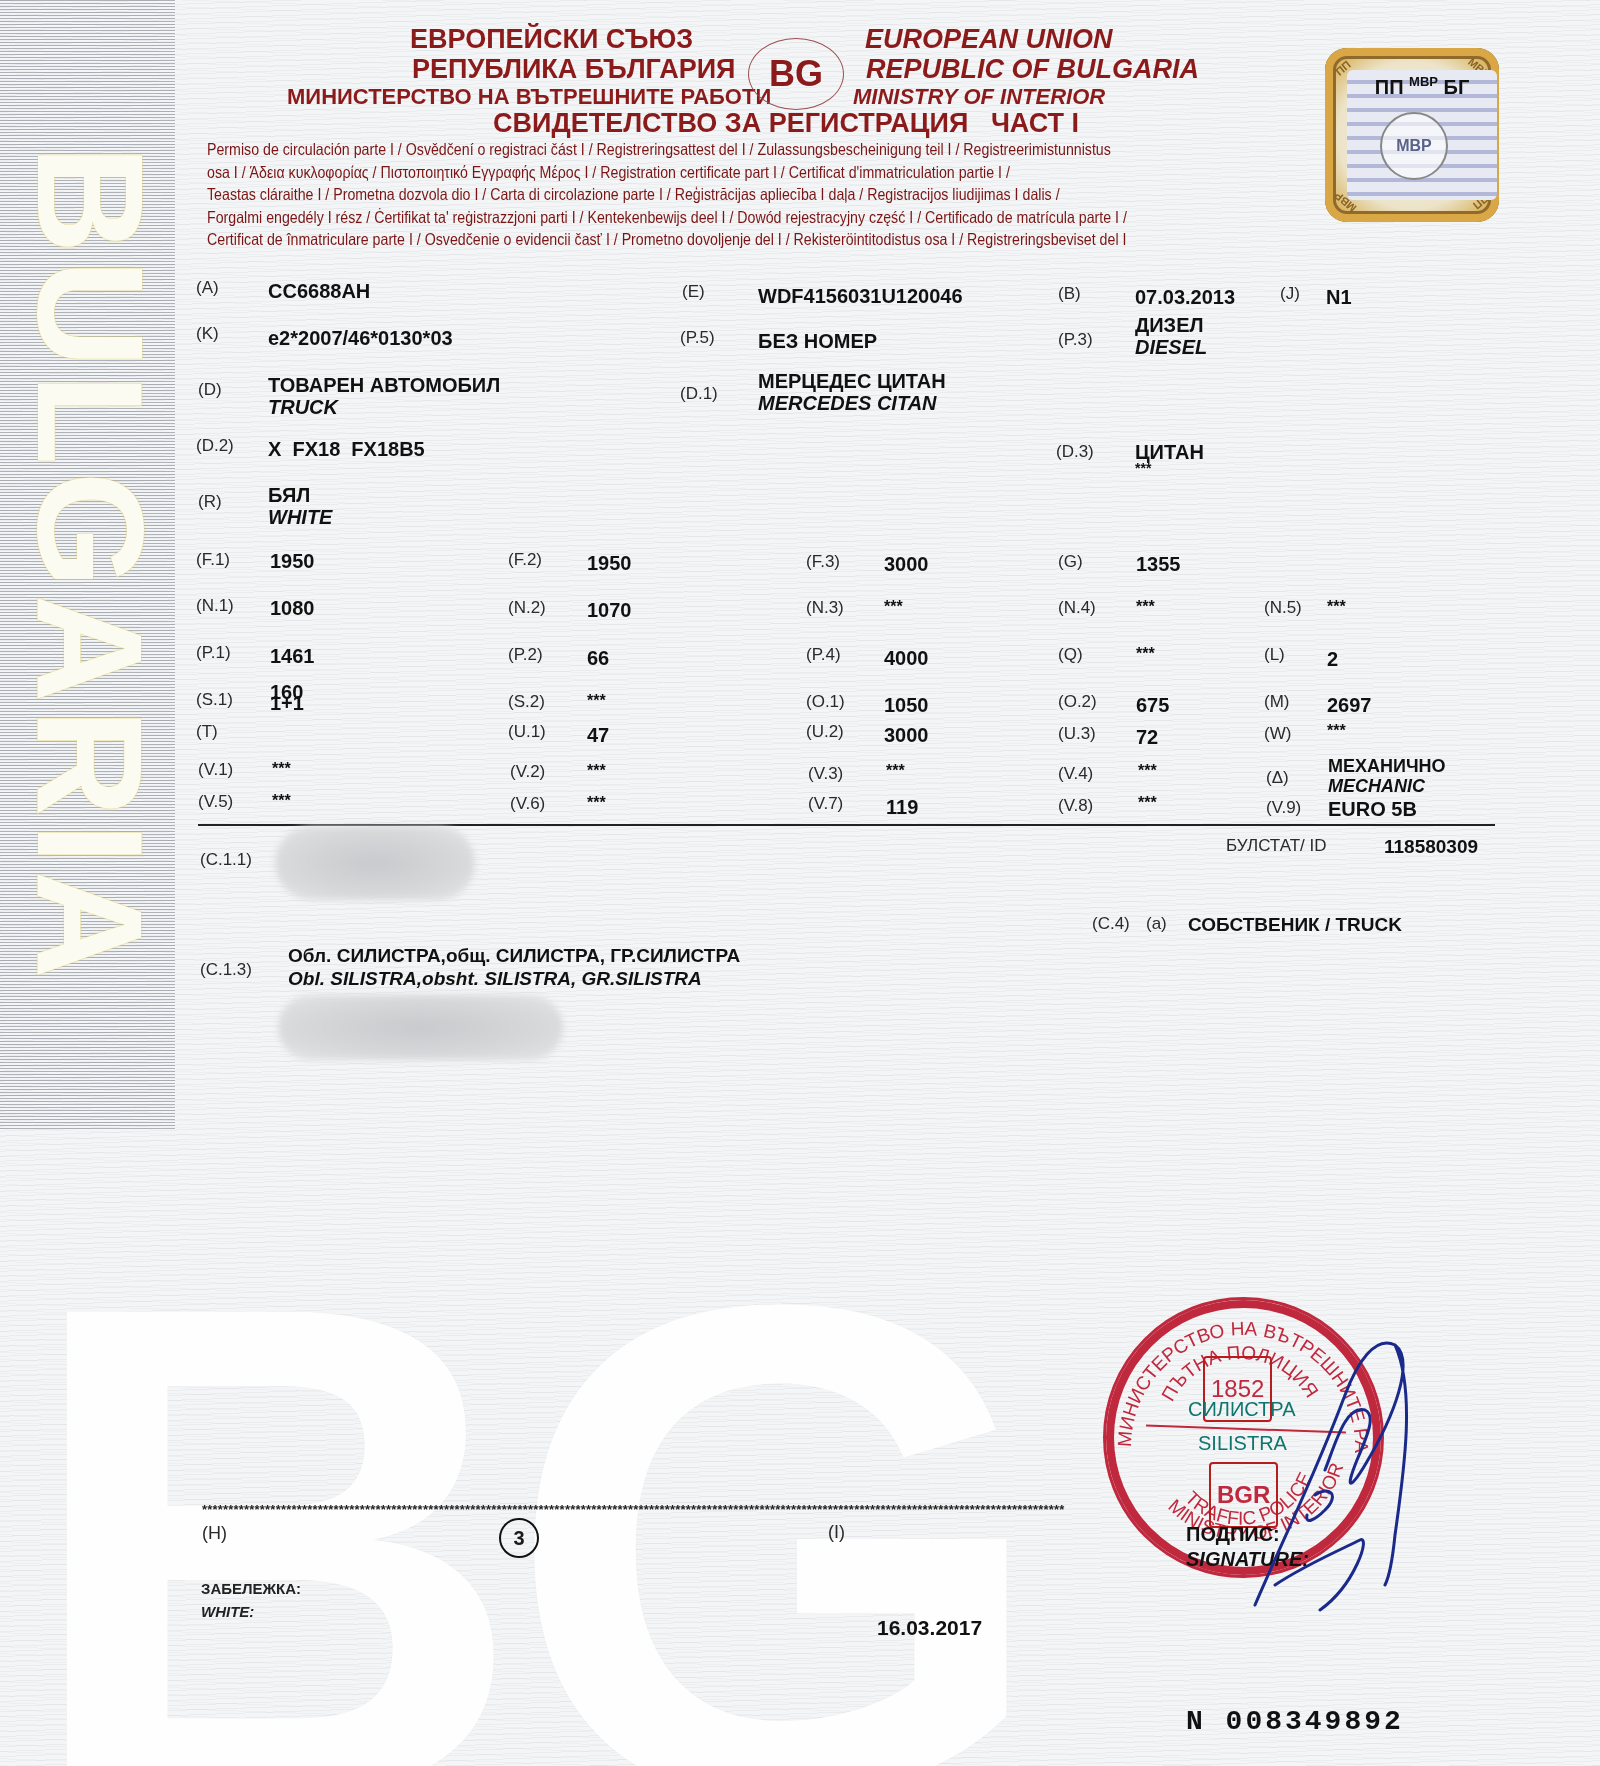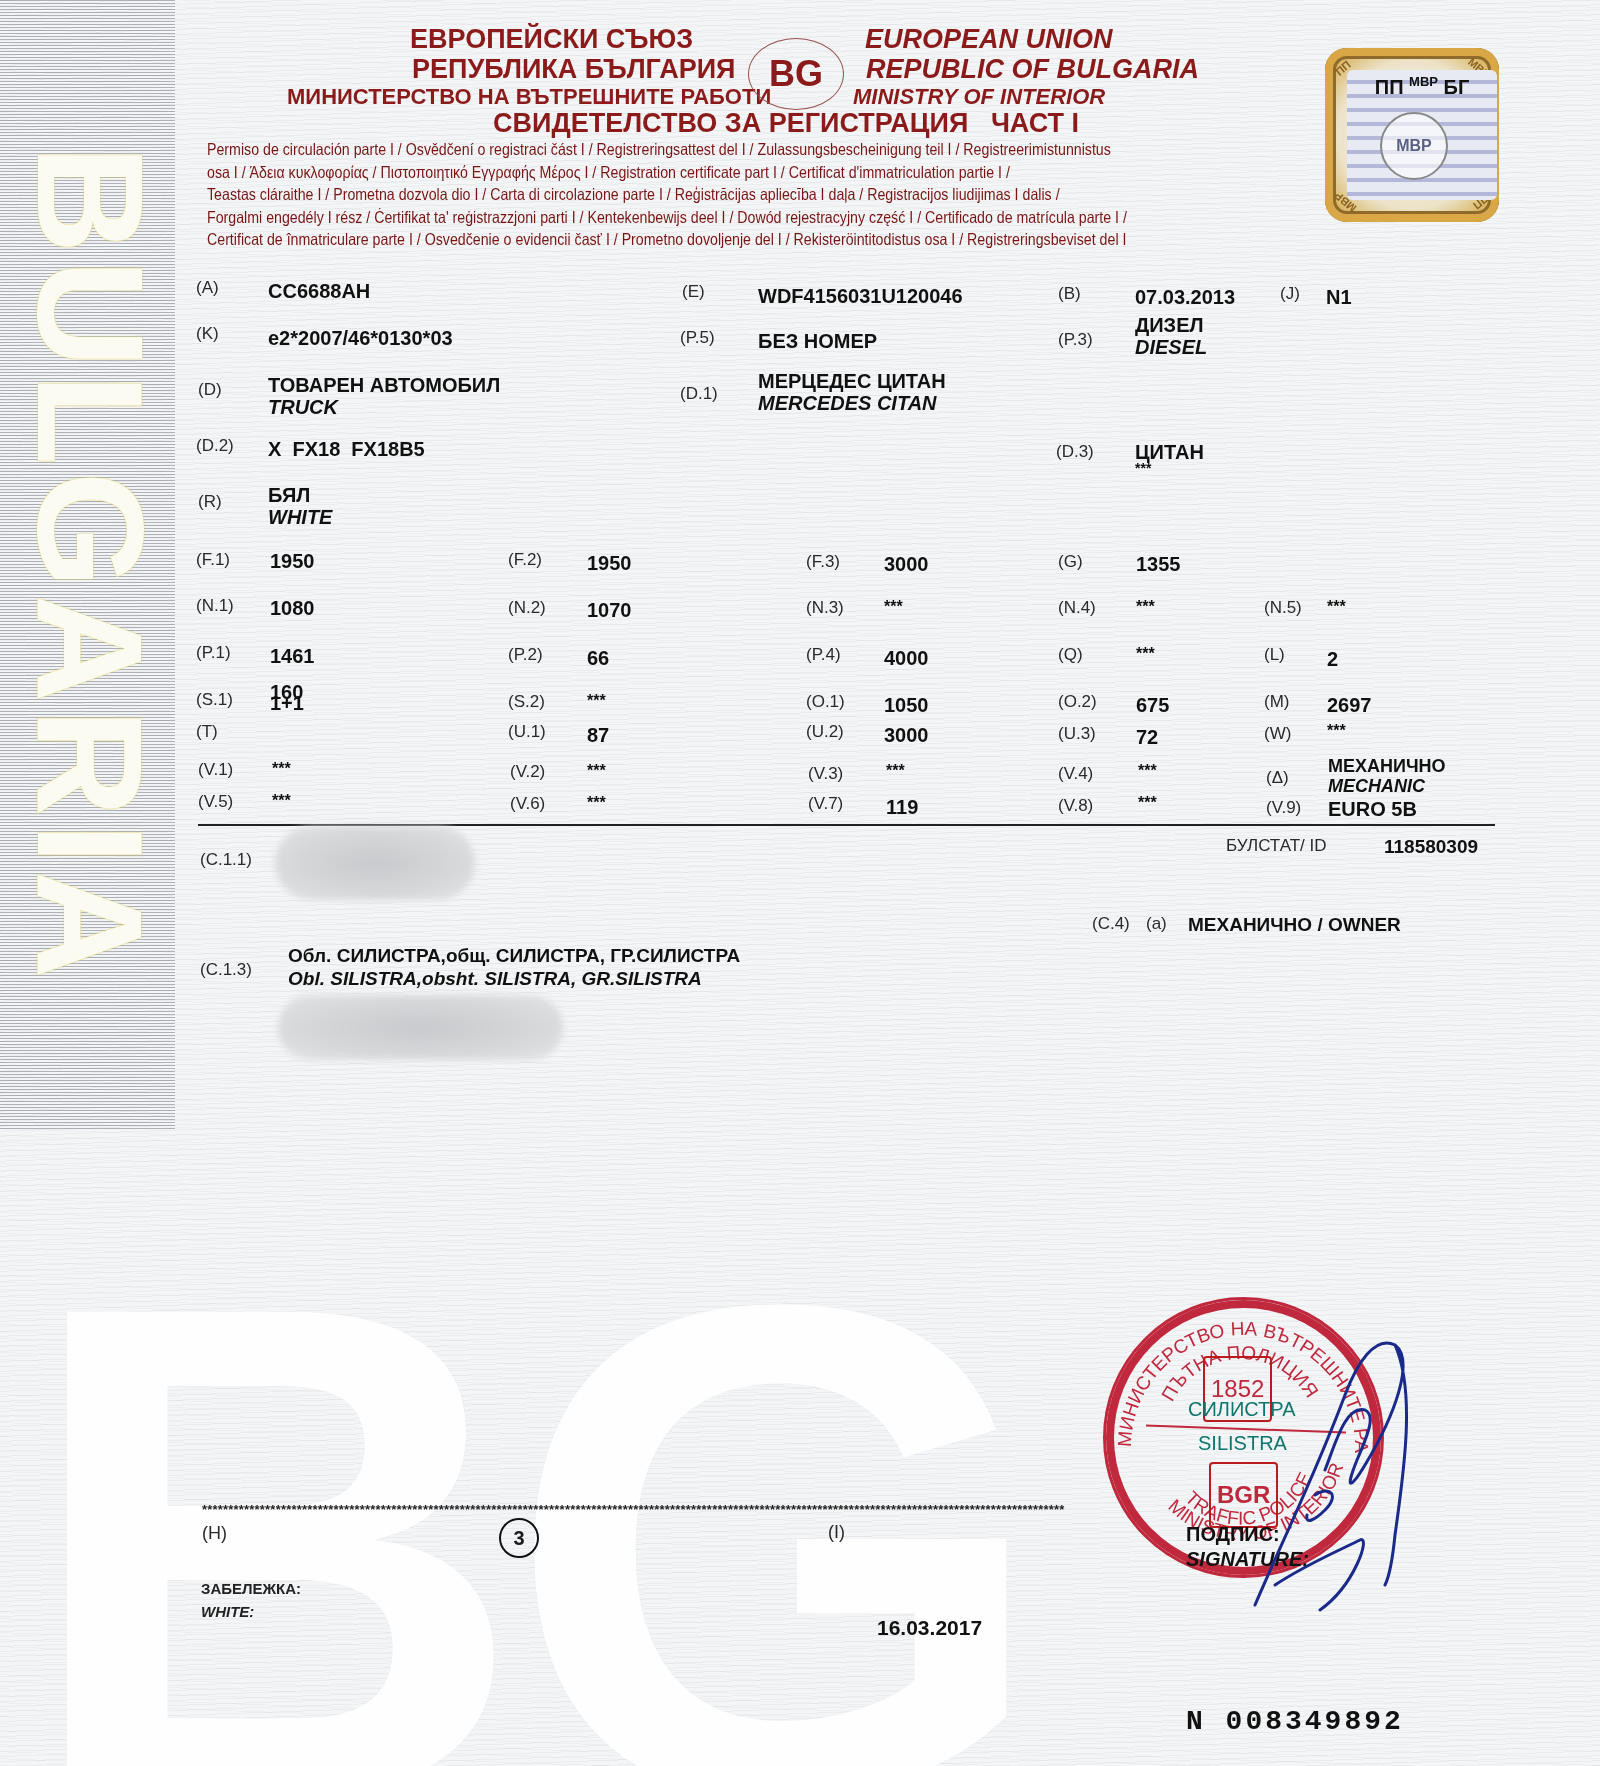--- a/index.html
+++ b/index.html
@@ -256,21 +256,21 @@
   <span class="lbl" style="left:806px;top:692px">(O.1)</span>
   <span class="val" style="left:884px;top:694px">1050</span>
   <span class="lbl" style="left:1058px;top:692px">(O.2)</span>
   <span class="val" style="left:1136px;top:694px">675</span>
   <span class="lbl" style="left:1264px;top:692px">(M)</span>
   <span class="val" style="left:1327px;top:694px">2697</span>
 
   <span class="lbl" style="left:196px;top:722px">(T)</span>
   <span class="val" style="left:270px;top:681px">160</span>
   <span class="lbl" style="left:508px;top:722px">(U.1)</span>
-  <span class="val" style="left:587px;top:724px">87</span>
+  <span class="val" style="left:587px;top:724px">47</span>
   <span class="lbl" style="left:806px;top:722px">(U.2)</span>
   <span class="val" style="left:884px;top:724px">3000</span>
   <span class="lbl" style="left:1058px;top:724px">(U.3)</span>
   <span class="val" style="left:1136px;top:726px">72</span>
   <span class="lbl" style="left:1264px;top:724px">(W)</span>
   <span class="val stars" style="left:1327px;top:722px">***</span>
 
   <span class="lbl" style="left:198px;top:760px">(V.1)</span>
   <span class="val stars" style="left:272px;top:760px">***</span>
   <span class="lbl" style="left:510px;top:762px">(V.2)</span>
@@ -300,21 +300,21 @@
 <div class="rule" style="left:198px;top:824px;width:1297px"></div>
 
 <div>
   <span class="lbl" style="left:200px;top:850px">(C.1.1)</span>
   <div class="blur" style="left:275px;top:826px;width:200px;height:74px"></div>
   <span class="lbl" style="left:1226px;top:836px">БУЛСТАТ/ ID</span>
   <span class="val" style="left:1384px;top:836px;font-size:19px">118580309</span>
 
   <span class="lbl" style="left:1092px;top:914px">(C.4)</span>
   <span class="lbl" style="left:1146px;top:914px">(a)</span>
-  <span class="val" style="left:1188px;top:914px;font-size:19px">МЕХАНИЧНО / OWNER</span>
+  <span class="val" style="left:1188px;top:914px;font-size:19px">СОБСТВЕНИК / TRUCK</span>
 
   <span class="lbl" style="left:200px;top:960px">(C.1.3)</span>
   <span class="val" style="left:288px;top:944px;line-height:23px;font-size:19px">
     <span>Обл. СИЛИСТРА,общ. СИЛИСТРА, ГР.СИЛИСТРА</span>
     <span class="it">Obl. SILISTRA,obsht. SILISTRA, GR.SILISTRA</span>
   </span>
   <div class="blur" style="left:278px;top:995px;width:285px;height:65px"></div>
 </div>
 
 <div class="abs stamp">

